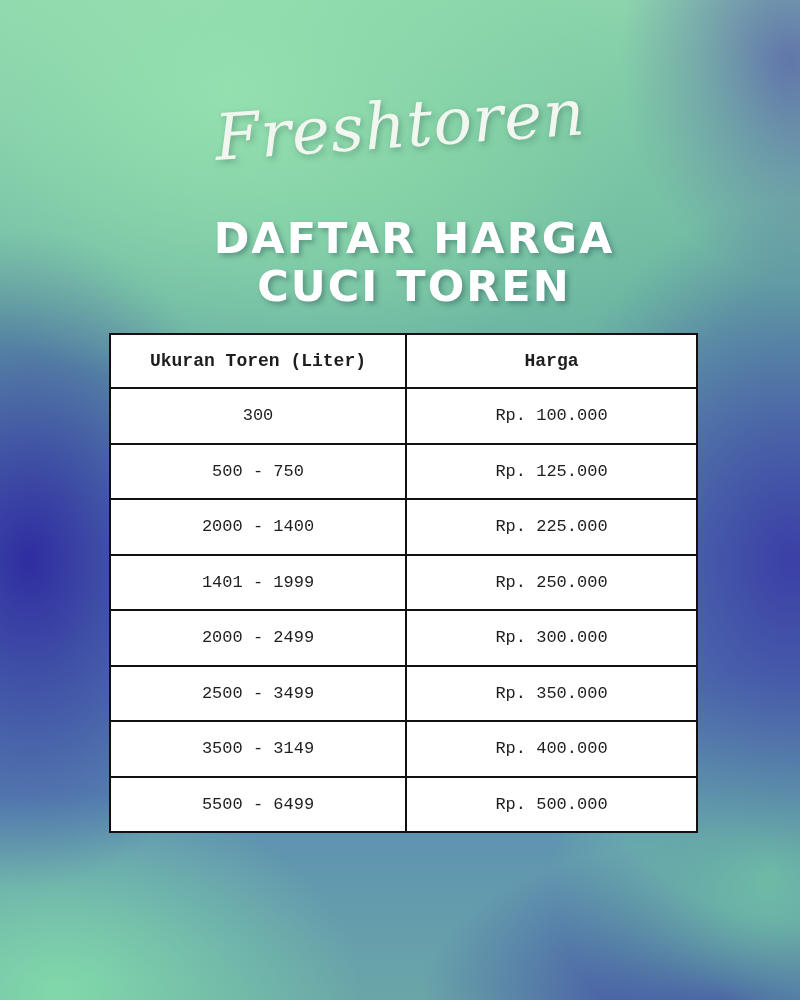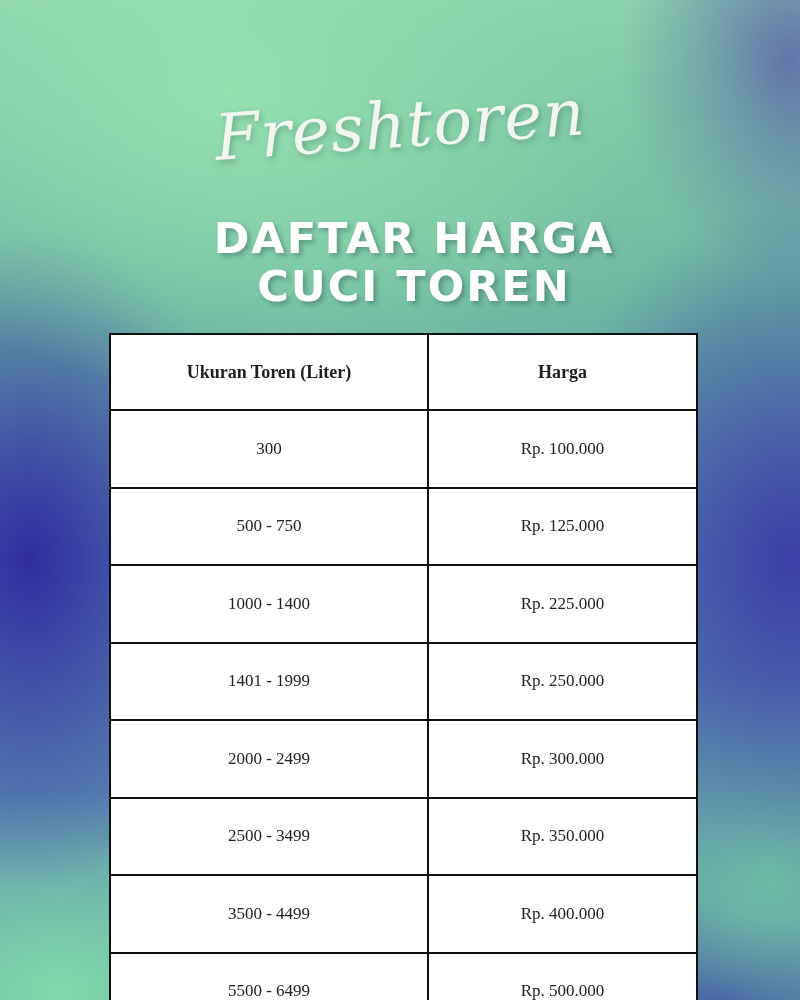--- a/index.html
+++ b/index.html
@@ -34,22 +34,22 @@
     color: #ffffff; font-size: 43px; line-height: 48px; letter-spacing: 2px;
     text-shadow: 3px 3px 5px rgba(30,60,70,0.35);
     padding-left: 14px;
   }
   .table-wrap {
     position: absolute; left: 109px; top: 333px; width: 589px;
     background: #fff; border: 2px solid #111; box-sizing: border-box;
   }
   table { border-collapse: collapse; width: 100%; table-layout: fixed; }
   th, td {
-    border: 2px solid #111; text-align: center; padding: 12px;
-    font-family: Liberation Serif, serif; color: #1e1e1e;
+    border: 2px solid #111; text-align: center; padding: 1px;
+    font-family: Liberation Mono, monospace; color: #1e1e1e;
   }
   th { height: 50px; font-size: 18px; font-weight: bold; }
   td { height: 51.5px; font-size: 17px; font-weight: normal; }
   tr:first-child th { border-top: none; }
   th:first-child, td:first-child { border-left: none; width: 292px; }
   th:last-child, td:last-child { border-right: none; margin-left: 34px; }
   tr:last-child td { border-bottom: none; }
 </style>
 </head>
 <body>
@@ -74,37 +74,37 @@
     <tbody>
       <tr>
         <td>300</td>
         <td>Rp. 100.000</td>
       </tr>
       <tr>
         <td>500 - 750</td>
         <td>Rp. 125.000</td>
       </tr>
       <tr>
-        <td>1000 - 1400</td>
+        <td>2000 - 1400</td>
         <td>Rp. 225.000</td>
       </tr>
       <tr>
         <td>1401 - 1999</td>
         <td>Rp. 250.000</td>
       </tr>
       <tr>
         <td>2000 - 2499</td>
         <td>Rp. 300.000</td>
       </tr>
       <tr>
         <td>2500 - 3499</td>
         <td>Rp. 350.000</td>
       </tr>
       <tr>
-        <td>3500 - 4499</td>
+        <td>3500 - 3149</td>
         <td>Rp. 400.000</td>
       </tr>
       <tr>
         <td>5500 - 6499</td>
         <td>Rp. 500.000</td>
       </tr>
     </tbody>
   </table>
 </div>
 

